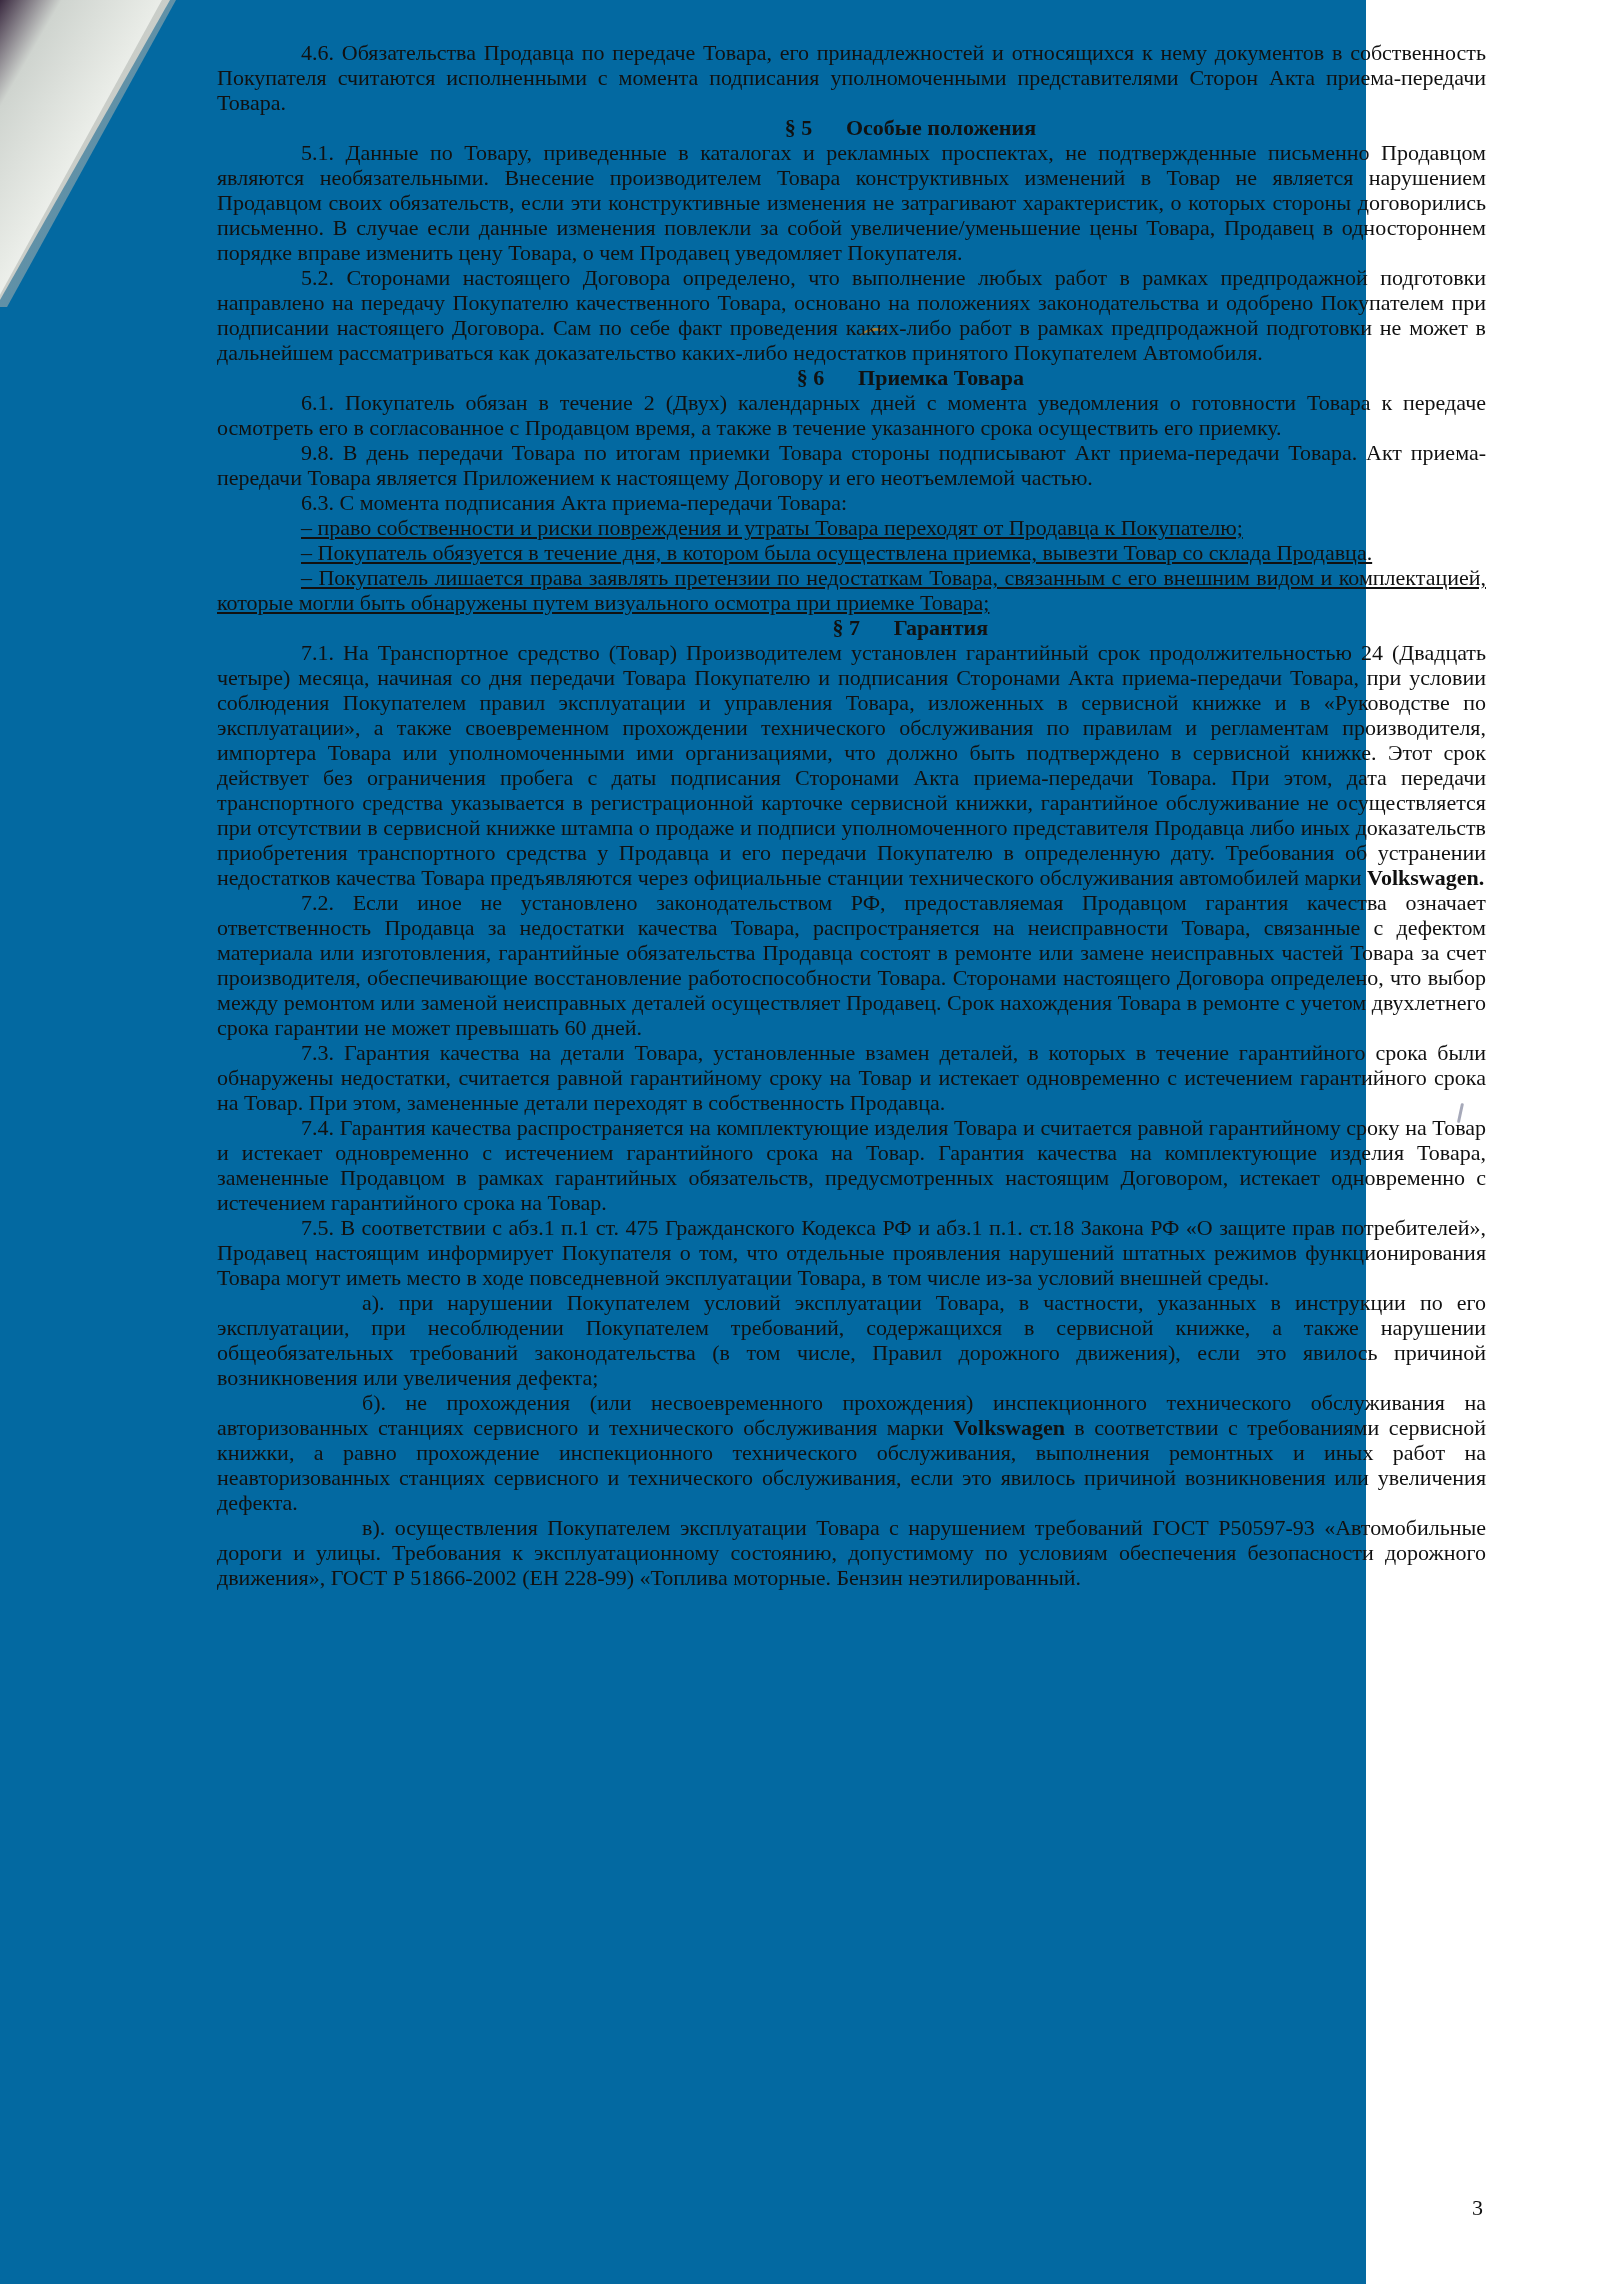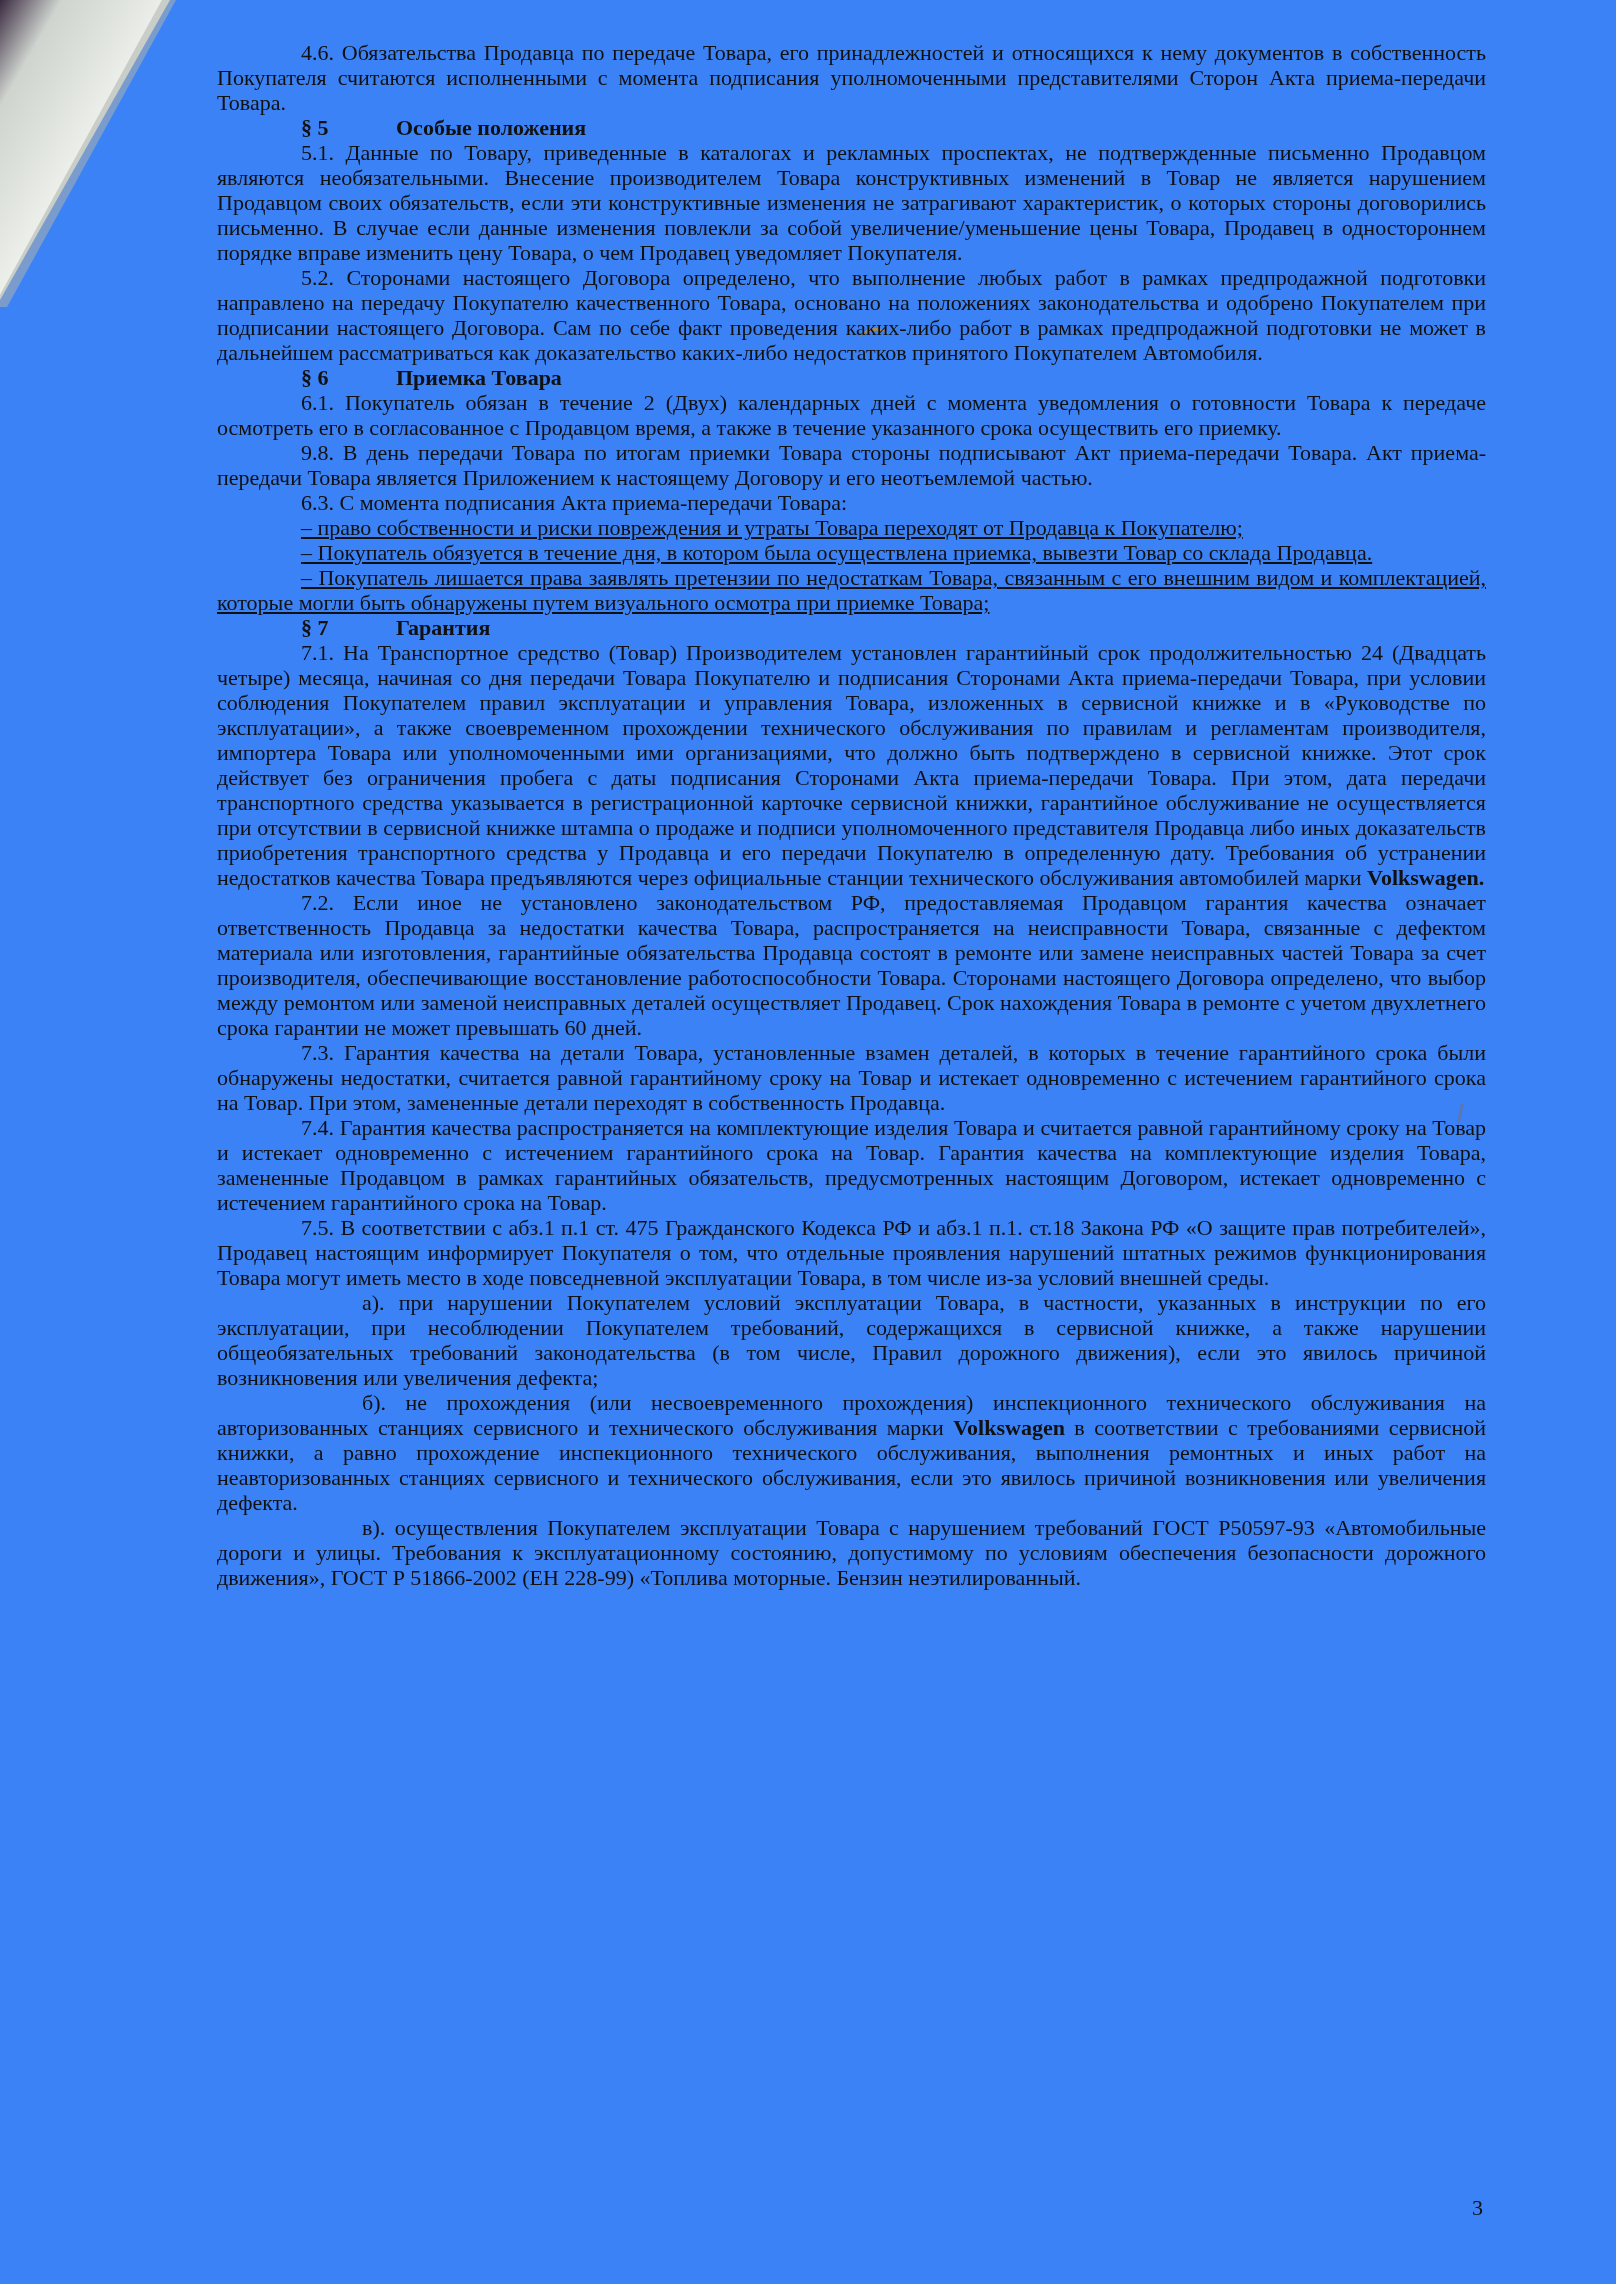--- a/index.html
+++ b/index.html
@@ -1,19 +1,19 @@
 <!DOCTYPE html>
 <html style="font-size:10.4px"><head>
 <meta charset="utf-8">
 <style>
   html, body { margin: 0; padding: 0; background: #ffffff; }
   body { width: 1616px; height: 2284px; position: relative; overflow: hidden; }
   .page {
-    position: absolute; left: 0; top: 0; width: 1616px; height: 2284px;
-    background: #3b82f6;
+    position: absolute; left: 0; top: 0; width: 1366px; height: 2284px;
+    background: #0369a1;
   }
   .corner-fold {
     position: absolute; left: 0; top: 0; width: 170px; height: 300px;
     background: linear-gradient(120deg, #3a2a40 0%, #cfd4cf 18%, #e8ebe6 45%, #f7f8f5 60%, #ffffff 62%, #ffffff 100%);
     clip-path: polygon(0 0, 100% 0, 0 100%);
   }
   .corner-fold-edge {
     position: absolute; left: 0; top: 0; width: 176px; height: 307px;
     clip-path: polygon(92% 0, 100% 0, 4% 100%, 0 100%, 0 96%);
     background: linear-gradient(120deg, #bfc3bf, #9aa09a);
@@ -21,21 +21,21 @@
   }
   .content {
     position: absolute; left: 217px; top: 40px; width: 1269px;
     font-family: "Liberation Serif", "DejaVu Serif", serif;
     font-size: 22px; line-height: 25px; color: #111111;
     text-align: justify;
   }
   .p { margin: 0; text-indent: 84px; }
   .p.subitem { text-indent: 145px; }
   .heading {
-    margin: 0; padding-left: 84px; font-weight: bold; text-align: left;
+    margin: 0; padding-left: 84px; font-weight: bold; text-align: center;
   }
   .heading .num { display: inline-block; width: 95px; }
   .dash-item { text-indent: 84px; text-decoration: underline; }
   .bold { font-weight: bold; }
   .u { text-decoration: underline; text-decoration-thickness: 1.3px; text-underline-offset: 2.6px; }
   .page-number {
     position: absolute; left: 1472px; top: 2195px;
     font-family: "Liberation Serif", "DejaVu Serif", serif; font-size: 22px; color: #111;
   }
   .ink-mark {

